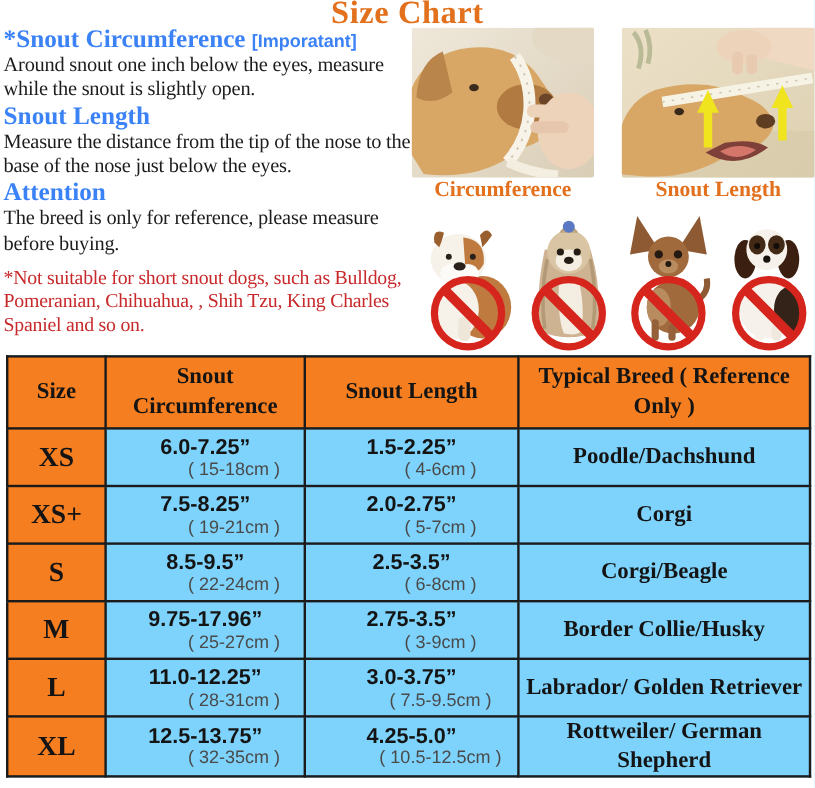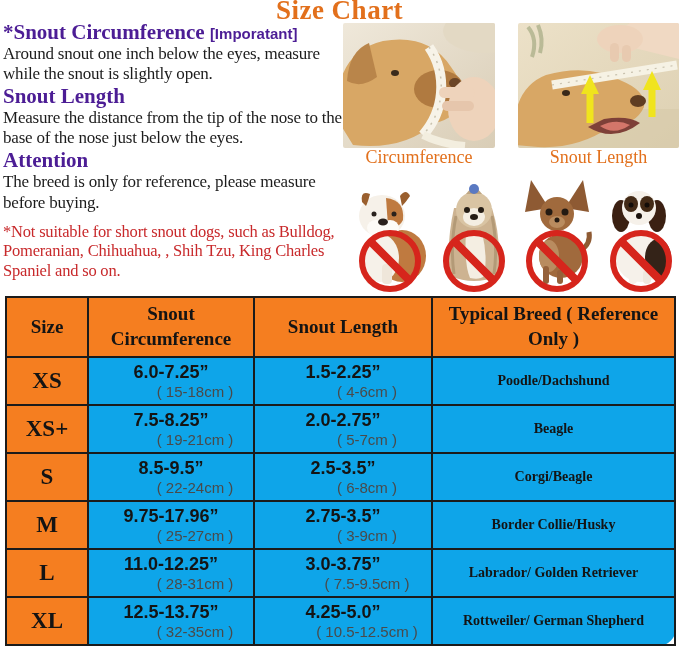--- a/index.html
+++ b/index.html
@@ -10,42 +10,42 @@
   }
   
   .page-title{
     position:absolute;top:-5px;left:0;width:100%;text-align:center;
     font-size:27px;font-weight:700;color:#e2701c;margin:0;letter-spacing:.5px;
   }
   
   .left-col{position:absolute;left:3px;top:20px;width:344px;}
   .left-col h2{
     margin:1px 0 0 0;font-size:21px;line-height:1.1;
-    color:#4c1d95;font-weight:700;
+    color:#3b82f6;font-weight:700;
   }
   .left-col h2 .tag{
     font-family:"Liberation Sans","DejaVu Sans",sans-serif;
     font-size:15px;font-weight:700;
   }
   .left-col p{
     margin:0;font-size:17px;line-height:1.18;letter-spacing:-0.2px;
     color:#1c1c1c;
   }
   .warning-text{
     margin-top:9px !important;color:#c8292b !important;
     font-size:16.5px !important;line-height:1.2 !important;
   }
   
   .photo{position:absolute;top:23px;overflow:hidden;border-radius:2px;}
   .photo-1{left:343px;width:152px;height:125px;}
   .photo-2{left:518px;width:161px;height:125px;}
   .photo svg{display:block;}
   .caption{
     position:absolute;top:147px;text-align:center;
-    font-size:18px;font-weight:400;color:#e2701c;
+    font-size:18px;font-weight:700;color:#e2701c;
   }
   .caption-1{left:343px;width:152px;}
   .caption-2{left:518px;width:161px;}
   
   .dogs-row{
     position:absolute;left:352px;top:176px;width:327px;height:116px;
     display:flex;justify-content:space-between;
   }
   .dog{position:relative;width:76px;height:116px;}
   .dog svg{position:absolute;bottom:6px;left:0;}
@@ -54,42 +54,42 @@
     width:50px;height:50px;border:6px solid #d6251c;border-radius:50%;
     box-sizing:content-box;background:transparent;
   }
   .no-sign::before{
     content:"";position:absolute;left:-3px;top:21px;width:56px;height:8px;
     background:#d6251c;transform:rotate(45deg);border-radius:2px;
   }
   
   table.size-table{
     position:absolute;left:5px;top:296px;width:669px;
-    border-collapse:collapse;table-layout:fixed;background:#0ea5e9;border-radius:18px;
+    border-collapse:collapse;table-layout:fixed;background:#7dd3fc;
   }
   .size-table th,.size-table td{
     border:2px solid #1b1b1b;text-align:center;vertical-align:middle;padding:0;
   }
   .size-table thead th{
     background:#f57e20;color:#141414;font-size:19px;font-weight:700;
     height:58px;line-height:1.3;
   }
   .size-table tbody tr{height:48px;}
   .size-cell{
     background:#f57e20;font-size:23px;font-weight:700;color:#141414;
   }
   .val-in{
     font-family:"Liberation Sans","DejaVu Sans",sans-serif;
     font-size:18px;font-weight:700;color:#141414;line-height:1.15;
   }
   .val-cm{
     font-family:"Liberation Sans","DejaVu Sans",sans-serif;
     font-size:15px;font-weight:400;color:#4a4a4a;line-height:1.15;margin-left:48px;
   }
-  .breed-cell{font-size:14px;font-weight:700;color:#141414;line-height:1.25;padding:0 4px;margin-top:42px;}
+  .breed-cell{font-size:19px;font-weight:700;color:#141414;line-height:1.25;padding:0 4px;margin-top:42px;}
 </style>
 </head>
 <body>
 
 <h1 class="page-title">Size Chart</h1>
 
 <div class="left-col">
   <h2><span>*Snout Circumference</span> <span class="tag">[Imporatant]</span></h2>
   <p>Around snout one inch below the eyes, measure while the snout is slightly open.</p>
   <h2>Snout Length</h2>
@@ -264,21 +264,21 @@
     <tr>
       <td class="size-cell">XS+</td>
       <td>
           <div class="val-in">7.5-8.25”</div>
           <div class="val-cm">( 19-21cm )</div>
         </td>
       <td>
           <div class="val-in">2.0-2.75”</div>
           <div class="val-cm">( 5-7cm )</div>
         </td>
-      <td class="breed-cell">Beagle</td>
+      <td class="breed-cell">Corgi</td>
     </tr>
     <tr>
       <td class="size-cell">S</td>
       <td>
           <div class="val-in">8.5-9.5”</div>
           <div class="val-cm">( 22-24cm )</div>
         </td>
       <td>
           <div class="val-in">2.5-3.5”</div>
           <div class="val-cm">( 6-8cm )</div>

